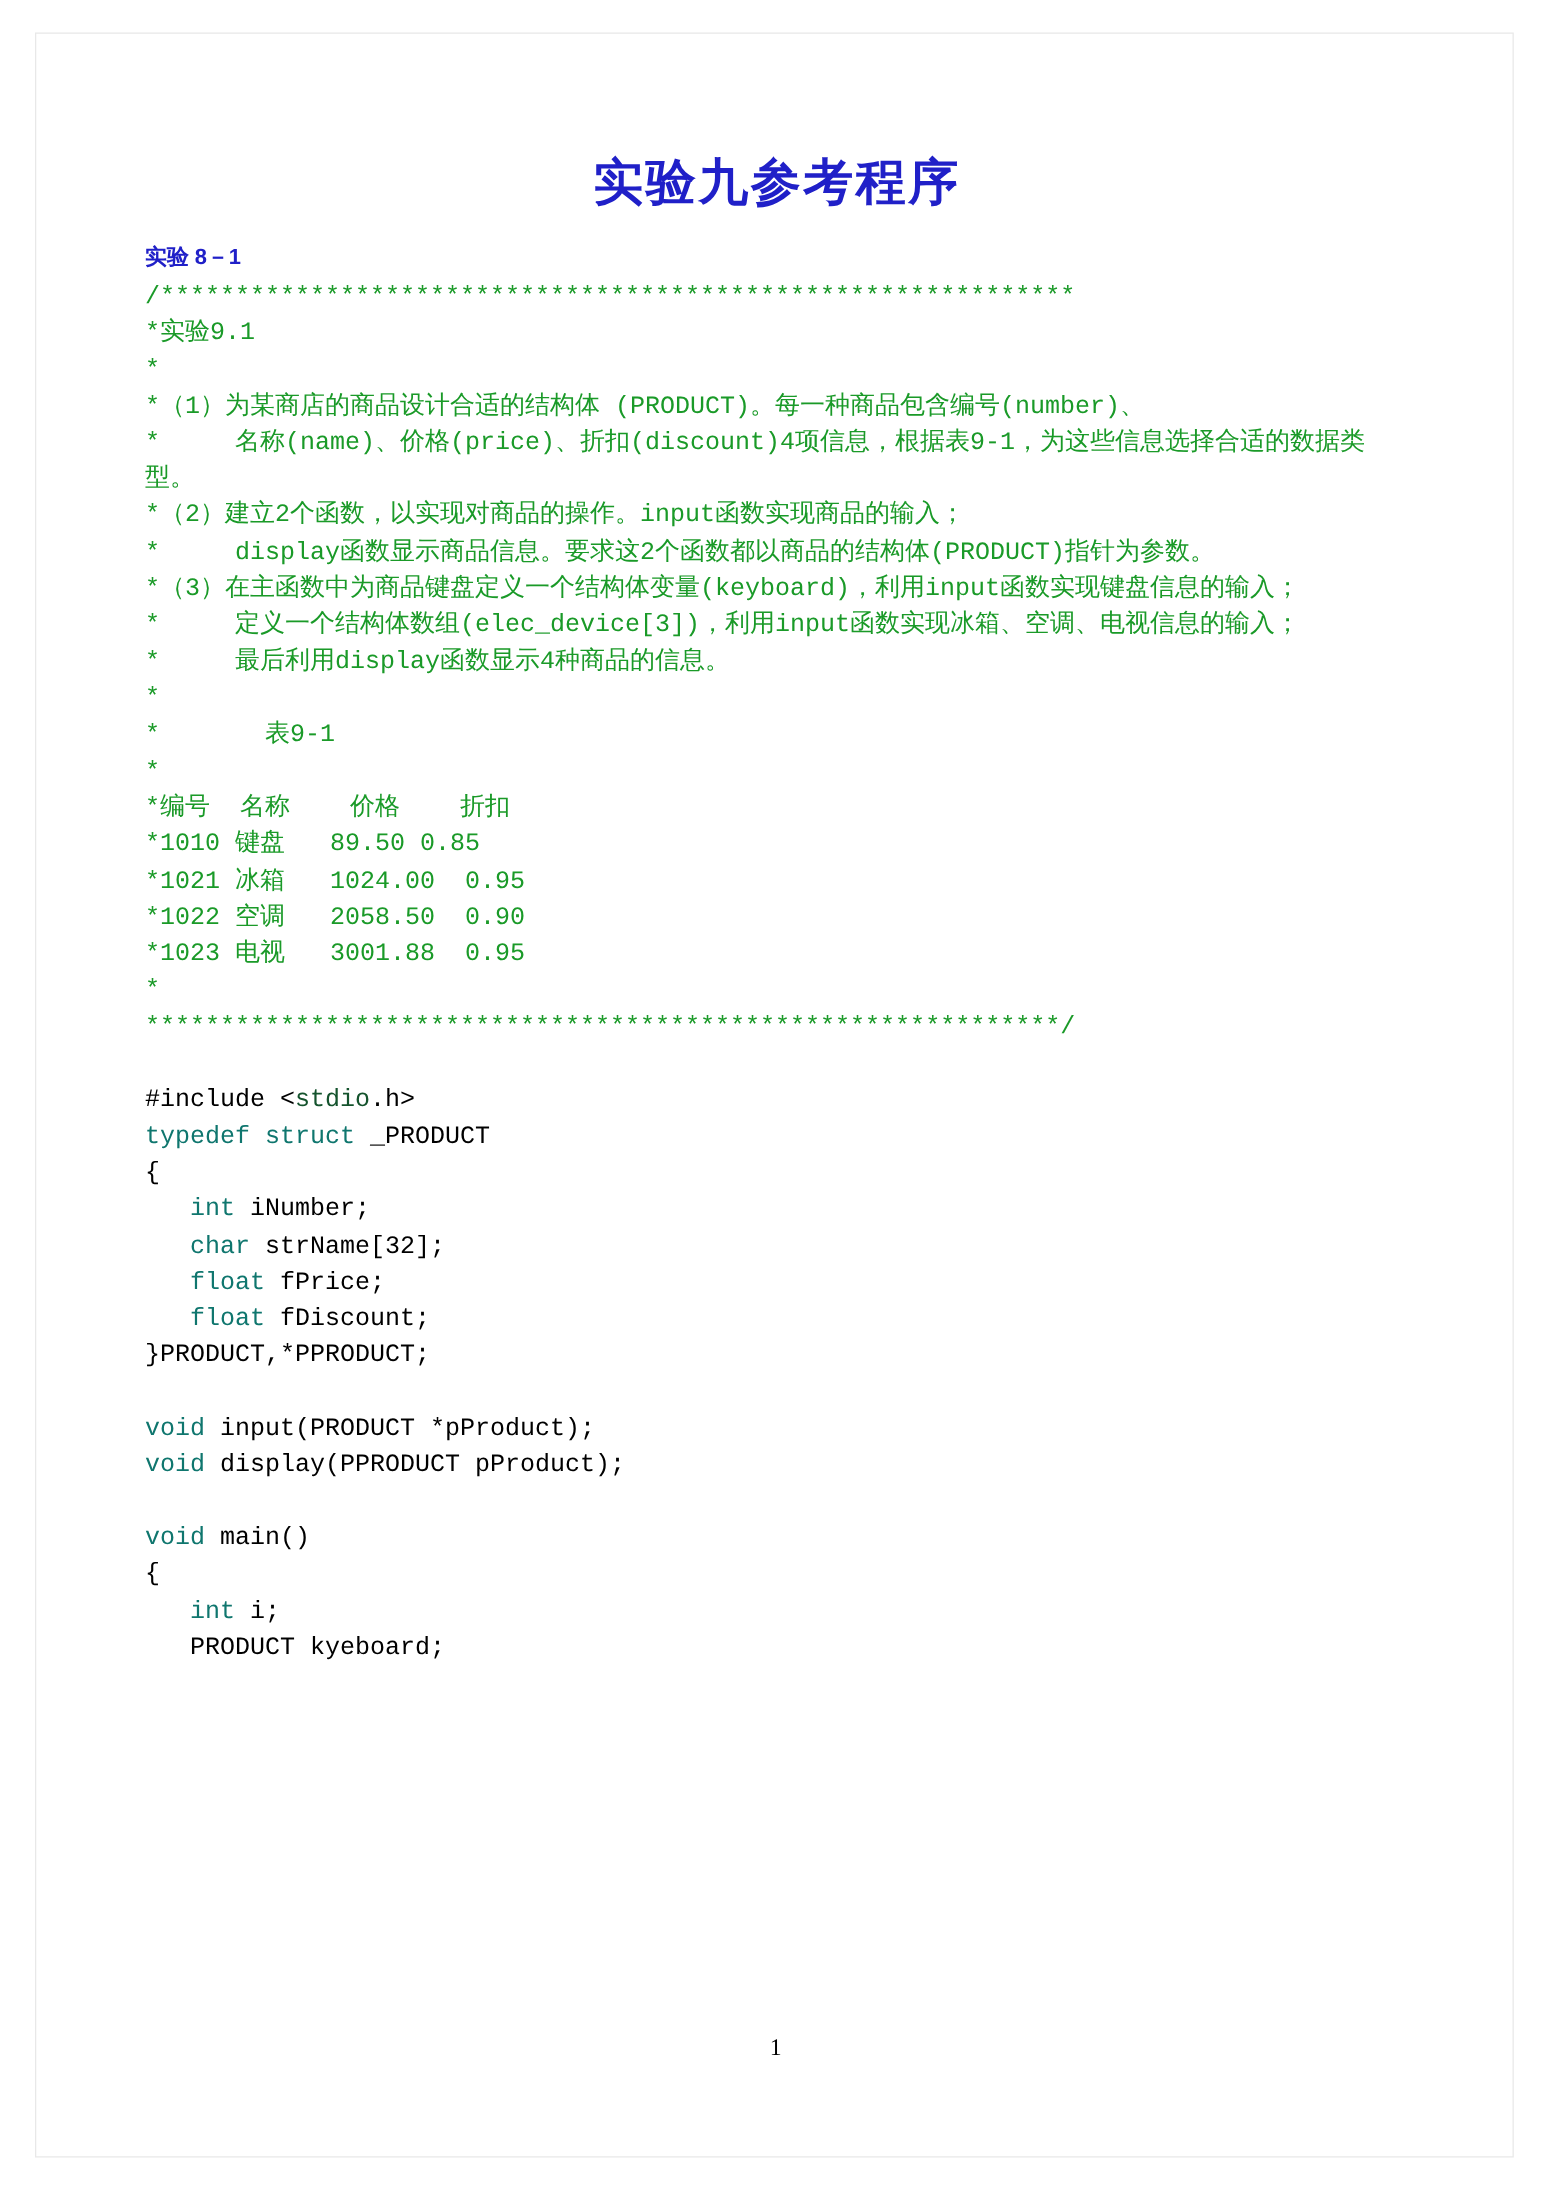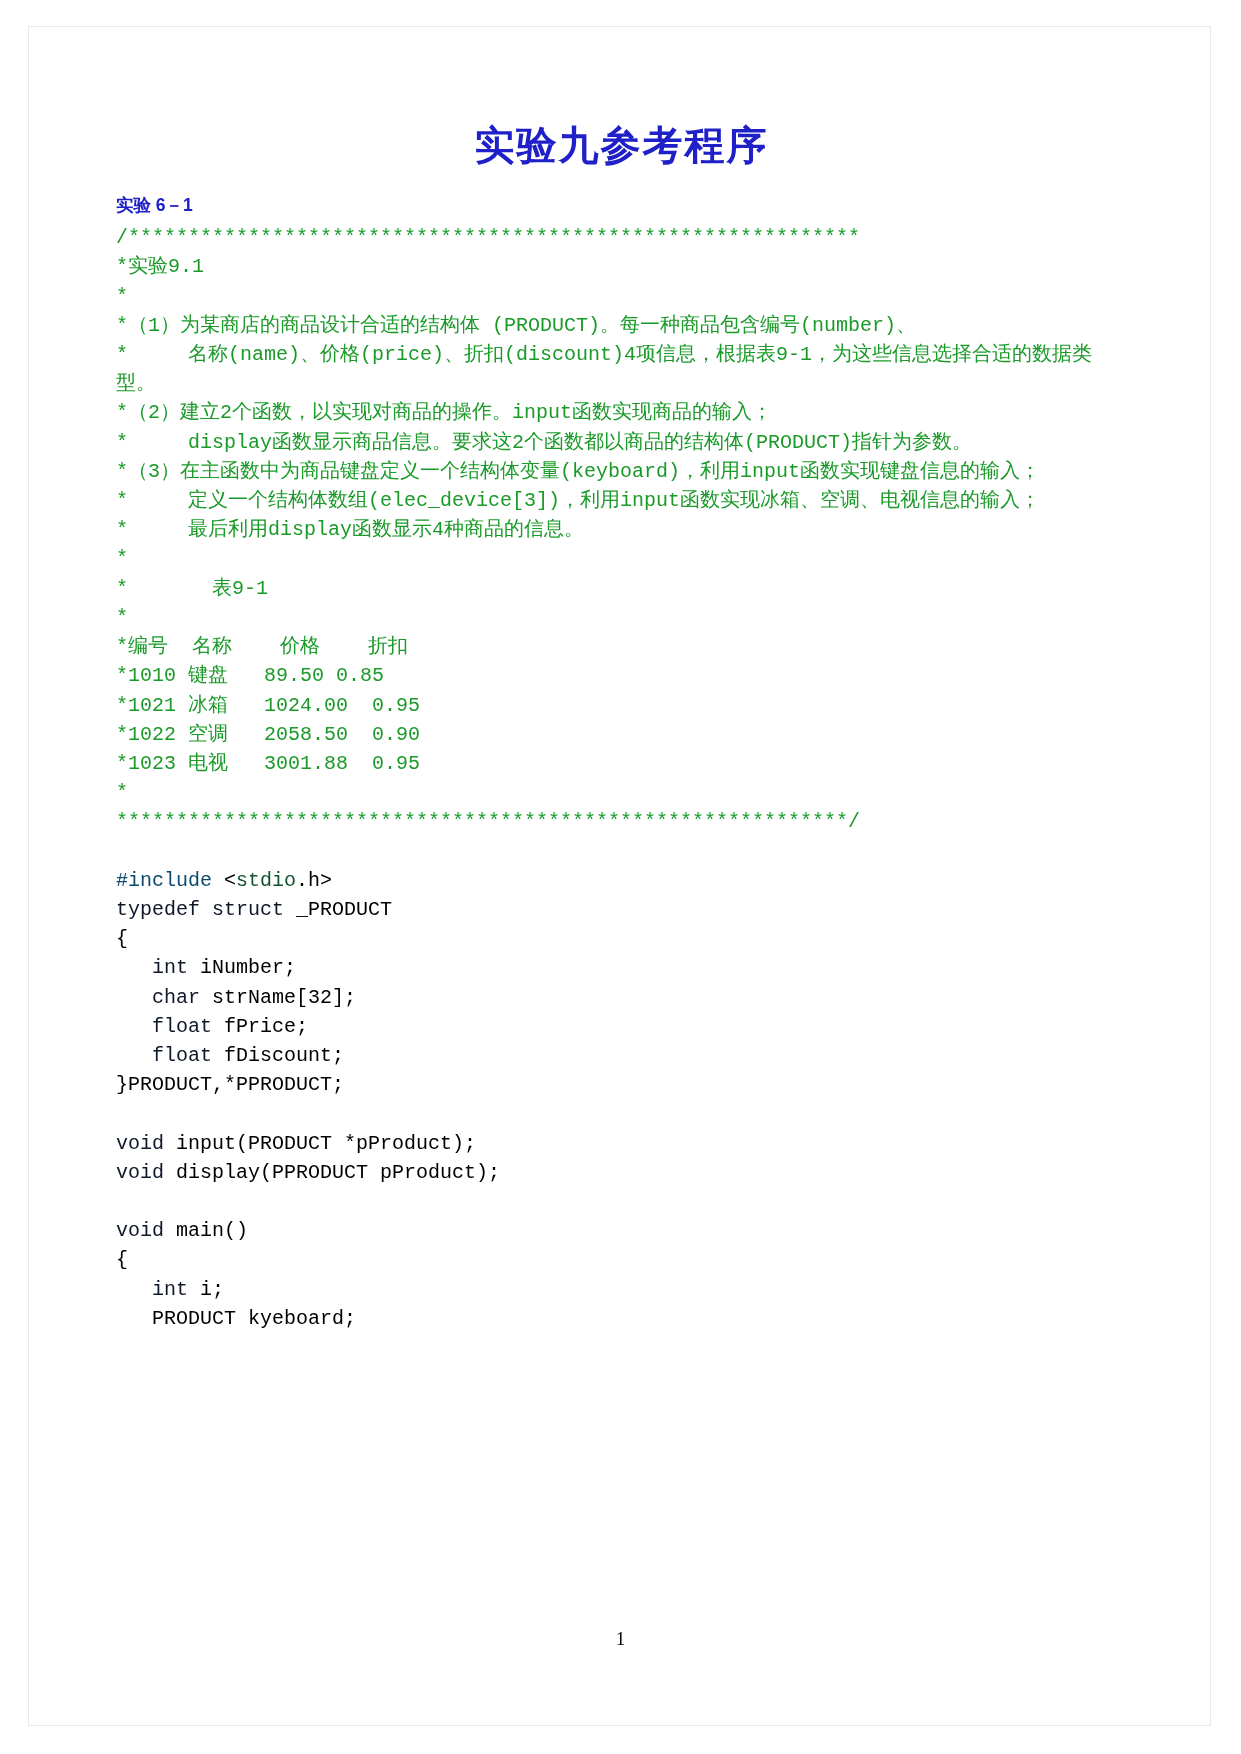--- a/index.html
+++ b/index.html
@@ -72,22 +72,22 @@
     word-break: break-word;
     color: #000000;
   }
   #code-block .ln {
     display: block;
     min-height: 29.2px;
     white-space: pre-wrap;
   }
   
   .cmt  { color: #1a9a28; }     
-  .kw   { color: #0f172a; }     
-  .pp   { color: #0c4a6e; }     
+  .kw   { color: #0f766e; }     
+  .pp   { color: #000000; }     
   .hdr  { color: #14532d; }     
   .pl   { color: #000000; }     
 
   
   #page-number {
     position: absolute;
     left: 0;
     top: 1628px;
     width: 1241px;
     text-align: center;
@@ -98,19 +98,19 @@
 </style>
 </head>
 <body>
 
 <div id="page-frame"></div>
 
 <div id="page">
 
   <h1 id="doc-title">实验九参考程序</h1>
 
-  <div id="section-heading">实验 6－1</div>
+  <div id="section-heading">实验 8－1</div>
 
   <div id="code-block"><span class="ln"><span class="cmt">/*************************************************************</span></span><span class="ln"><span class="cmt">*实验9.1</span></span><span class="ln"><span class="cmt">*</span></span><span class="ln"><span class="cmt">*（1）为某商店的商品设计合适的结构体 (PRODUCT)。每一种商品包含编号(number)、</span></span><span class="ln"><span class="cmt">*     名称(name)、价格(price)、折扣(discount)4项信息，根据表9-1，为这些信息选择合适的数据类型。</span></span><span class="ln"><span class="cmt">*（2）建立2个函数，以实现对商品的操作。input函数实现商品的输入；</span></span><span class="ln"><span class="cmt">*     display函数显示商品信息。要求这2个函数都以商品的结构体(PRODUCT)指针为参数。</span></span><span class="ln"><span class="cmt">*（3）在主函数中为商品键盘定义一个结构体变量(keyboard)，利用input函数实现键盘信息的输入；</span></span><span class="ln"><span class="cmt">*     定义一个结构体数组(elec_device[3])，利用input函数实现冰箱、空调、电视信息的输入；</span></span><span class="ln"><span class="cmt">*     最后利用display函数显示4种商品的信息。</span></span><span class="ln"><span class="cmt">*</span></span><span class="ln"><span class="cmt">*       表9-1</span></span><span class="ln"><span class="cmt">*</span></span><span class="ln"><span class="cmt">*编号  名称    价格    折扣</span></span><span class="ln"><span class="cmt">*1010 键盘   89.50 0.85</span></span><span class="ln"><span class="cmt">*1021 冰箱   1024.00  0.95</span></span><span class="ln"><span class="cmt">*1022 空调   2058.50  0.90</span></span><span class="ln"><span class="cmt">*1023 电视   3001.88  0.95</span></span><span class="ln"><span class="cmt">*</span></span><span class="ln"><span class="cmt">*************************************************************/</span></span><span class="ln">&nbsp;</span><span class="ln"><span class="pp">#include </span><span class="pl">&lt;</span><span class="hdr">stdio</span><span class="pl">.h&gt;</span></span><span class="ln"><span class="kw">typedef struct </span><span class="pl">_PRODUCT</span></span><span class="ln"><span class="pl">{</span></span><span class="ln"><span class="pl">   </span><span class="kw">int</span><span class="pl"> iNumber;</span></span><span class="ln"><span class="pl">   </span><span class="kw">char</span><span class="pl"> strName[32];</span></span><span class="ln"><span class="pl">   </span><span class="kw">float</span><span class="pl"> fPrice;</span></span><span class="ln"><span class="pl">   </span><span class="kw">float</span><span class="pl"> fDiscount;</span></span><span class="ln"><span class="pl">}PRODUCT,*PPRODUCT;</span></span><span class="ln">&nbsp;</span><span class="ln"><span class="kw">void</span><span class="pl"> input(PRODUCT *pProduct);</span></span><span class="ln"><span class="kw">void</span><span class="pl"> display(PPRODUCT pProduct);</span></span><span class="ln">&nbsp;</span><span class="ln"><span class="kw">void</span><span class="pl"> main()</span></span><span class="ln"><span class="pl">{</span></span><span class="ln"><span class="pl">   </span><span class="kw">int</span><span class="pl"> i;</span></span><span class="ln"><span class="pl">   PRODUCT kyeboard;</span></span></div>
 
 </div>
 
 <div id="page-number">1</div>
 
 </body></html>

